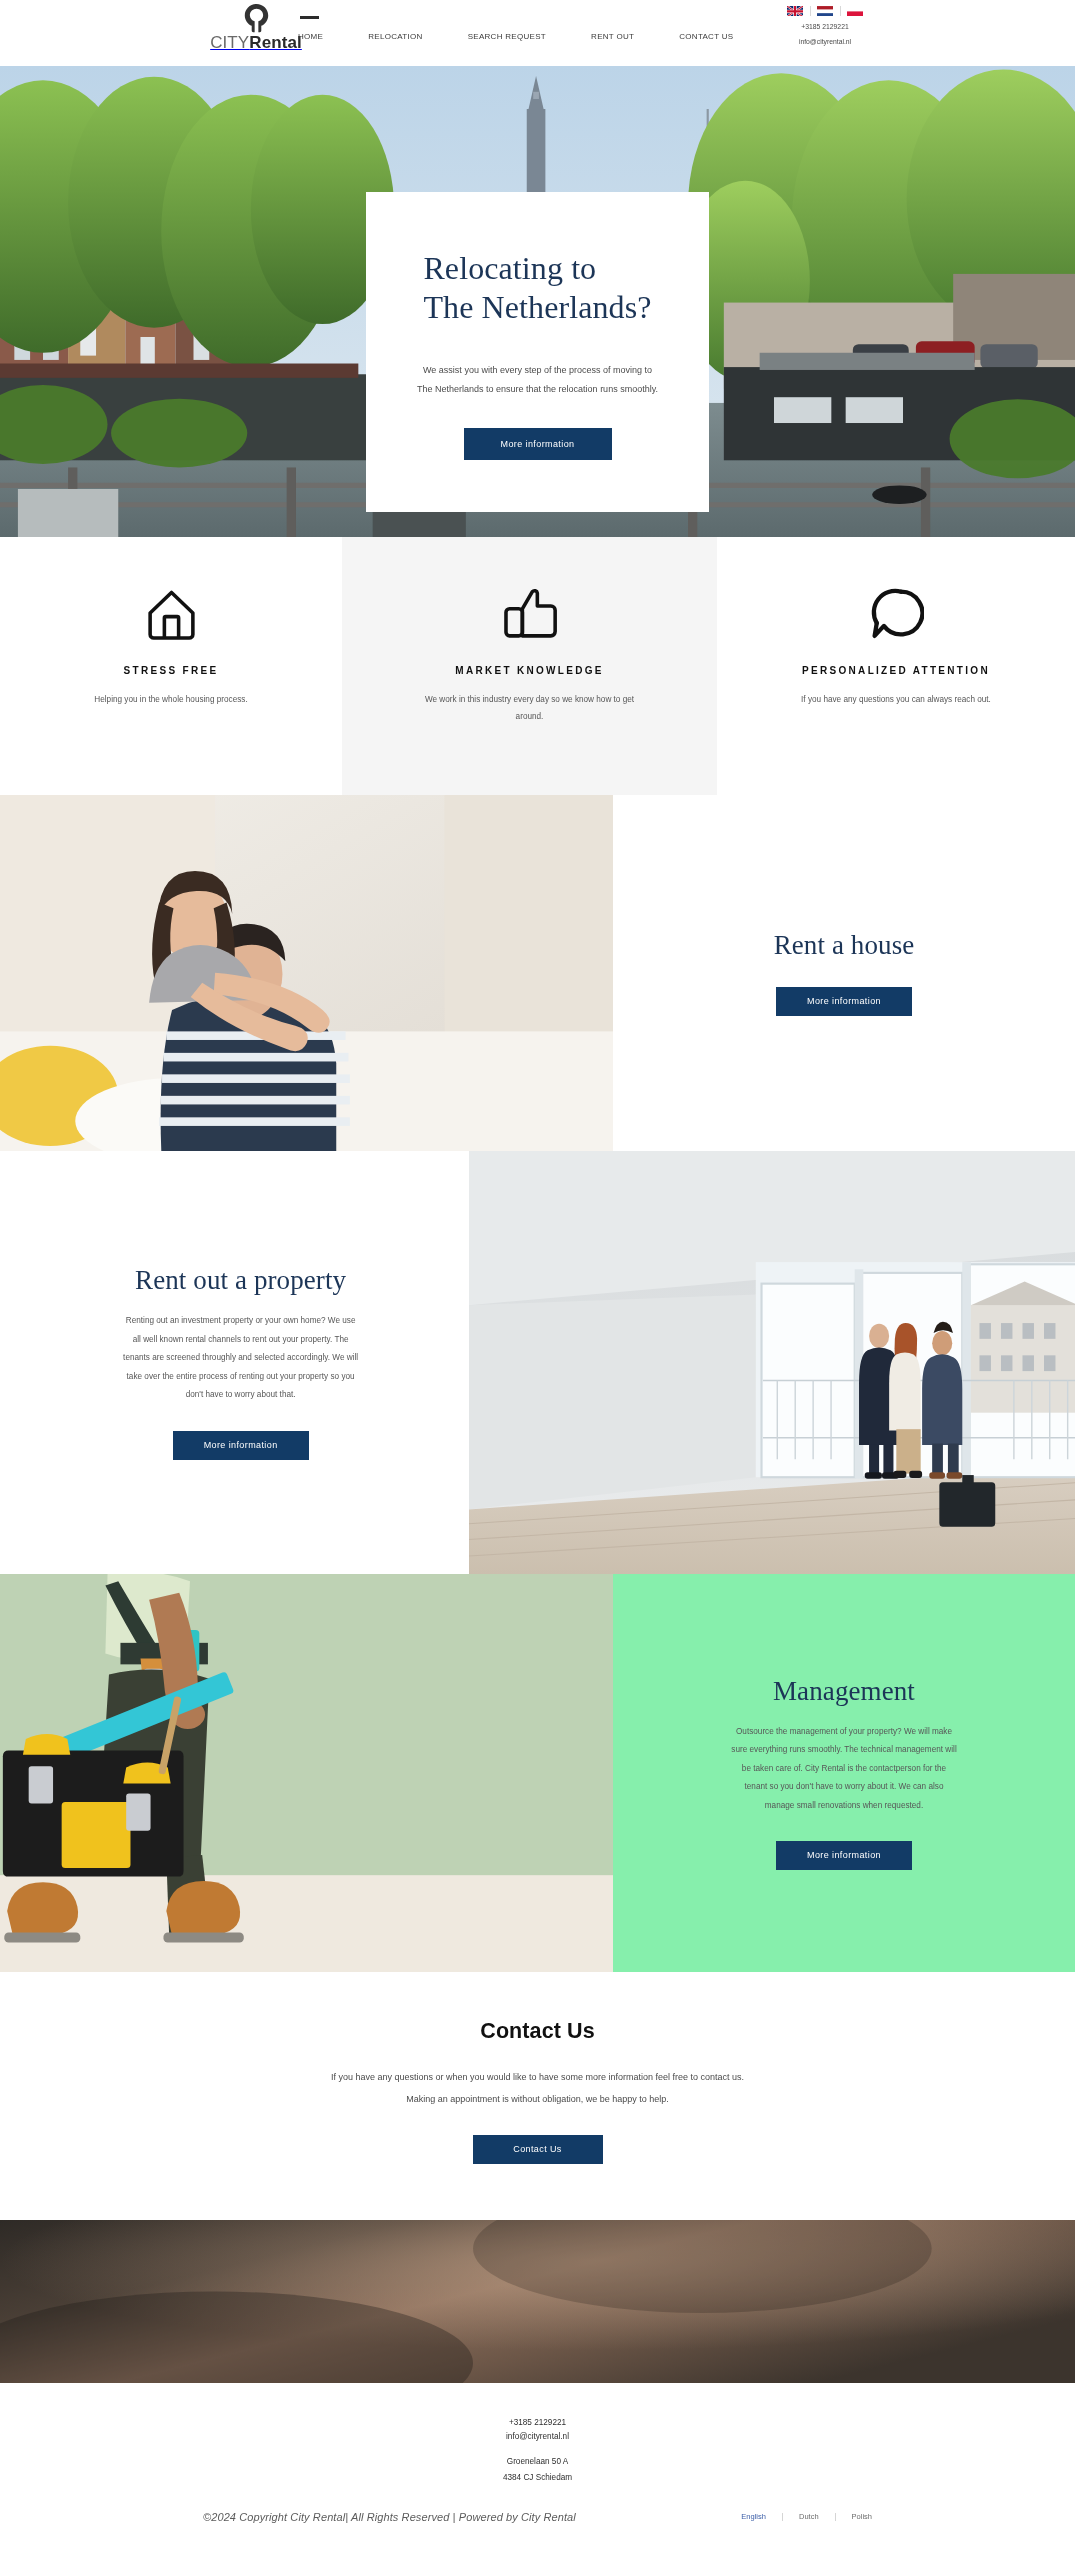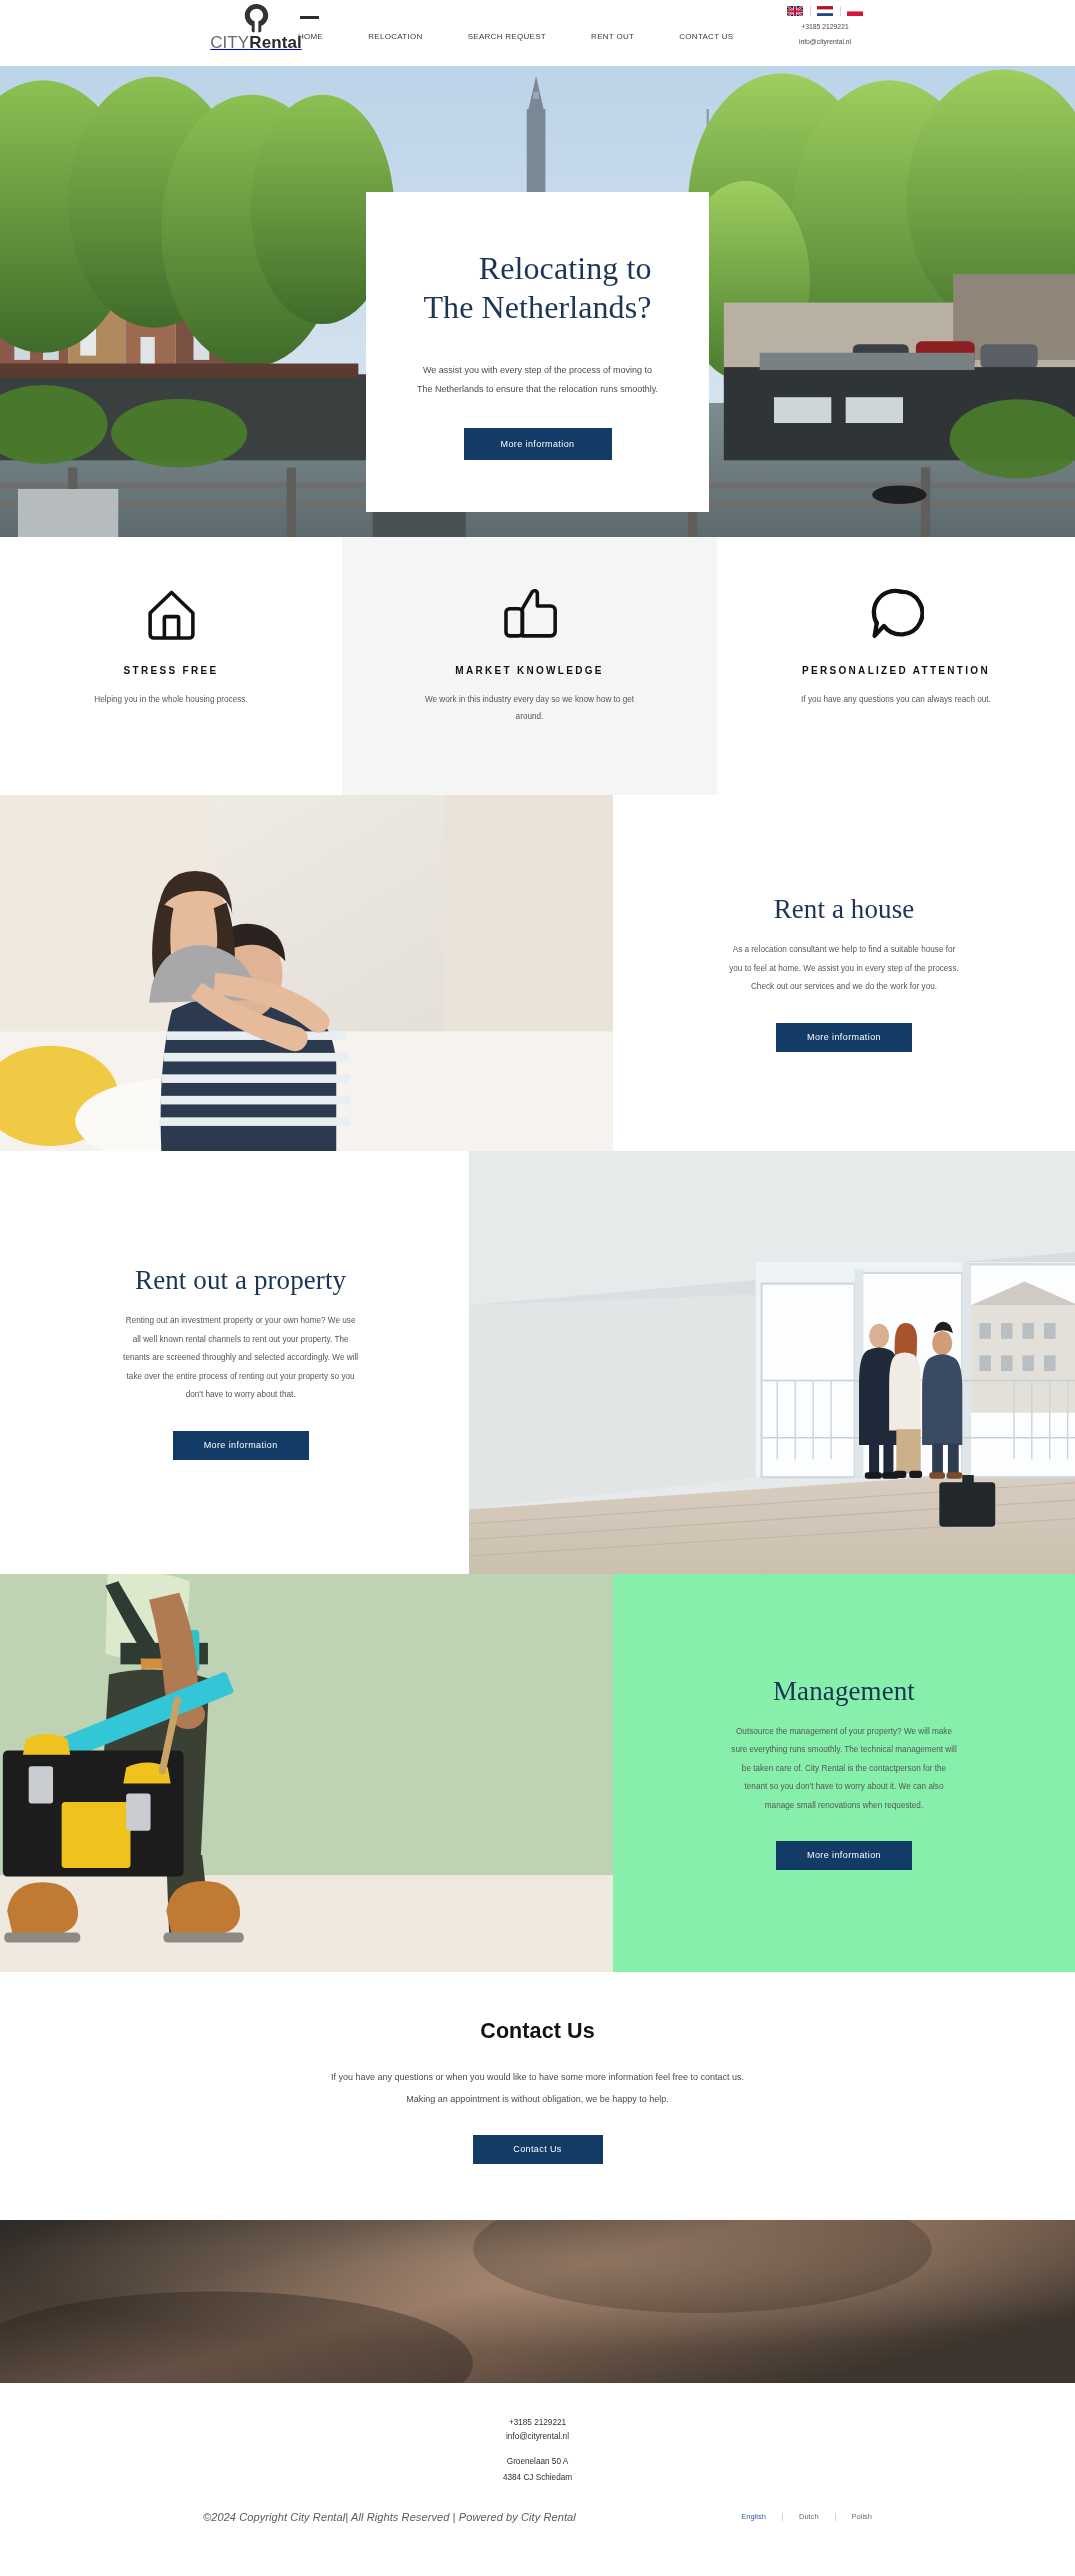--- a/index.html
+++ b/index.html
@@ -68,21 +68,21 @@
   .hero-photo { position:absolute; inset:0; }
   .hero-card {
     position:absolute; left:366px; top:126px;
     width:343px; height:320px; background:#fff;
     display:flex; flex-direction:column; align-items:center;
     padding-top:57px;
   }
   .hero-title {
     font-family:"Liberation Serif", serif;
     font-size:32px; line-height:1.22; color:#1c3557;
-    text-align:right; font-weight:400; letter-spacing:0.1px;
+    text-align:left; font-weight:400; letter-spacing:0.1px;
   }
   .hero-sub {
     margin-top:34px; width:244px; text-align:center;
     font-size:9px; line-height:2.1; color:#4c4c4c;
   }
   .btn {
     display:inline-block; background:#123b66; color:#fff;
     font-size:9px; letter-spacing:0.4px; text-align:center;
     text-decoration:none; border:none; cursor:pointer;
     font-family:"Liberation Sans", sans-serif;
@@ -432,21 +432,20 @@
           <path d="M316 150 q18 58 8 112 l-26 -8 q10 -52 0 -96z" fill="#3a2b22"></path>
           <path d="M238 222 q40 -24 80 -2 q36 20 40 66 l-150 4 q4 -48 30 -68z" fill="#a8a8ab"></path>
 
           <path d="M300 248 q95 8 150 52 q16 14 6 26 q-10 12 -26 0 q-50 -40 -132 -48z" fill="#e6bb9b"></path>
           <path d="M282 262 q70 46 130 60 q22 6 16 24 q-8 18 -30 8 q-78 -28 -132 -72z" fill="#e6bb9b"></path>
         </g>
       </svg>
     </div>
     <div class="split-text">
       <h2 class="sec-title">Rent a house</h2>
-      <p class="sec-body">As a relocation consultant we help to find a suitable house for you to feel at home. We assist you in every step of the process. Check out our services and we do the work for you.</p>
       <a class="btn sec-btn" href="#">More information</a>
     </div>
   </div>
 
   <div class="split row2">
     <div class="split-text">
       <h2 class="sec-title">Rent out a property</h2>
       <p class="sec-body">Renting out an investment property or your own home? We use all well known rental channels to rent out your property. The tenants are screened throughly and selected accordingly. We will take over the entire process of renting out your property so you don't have to worry about that.</p>
       <a class="btn sec-btn" href="#">More information</a>
     </div>

